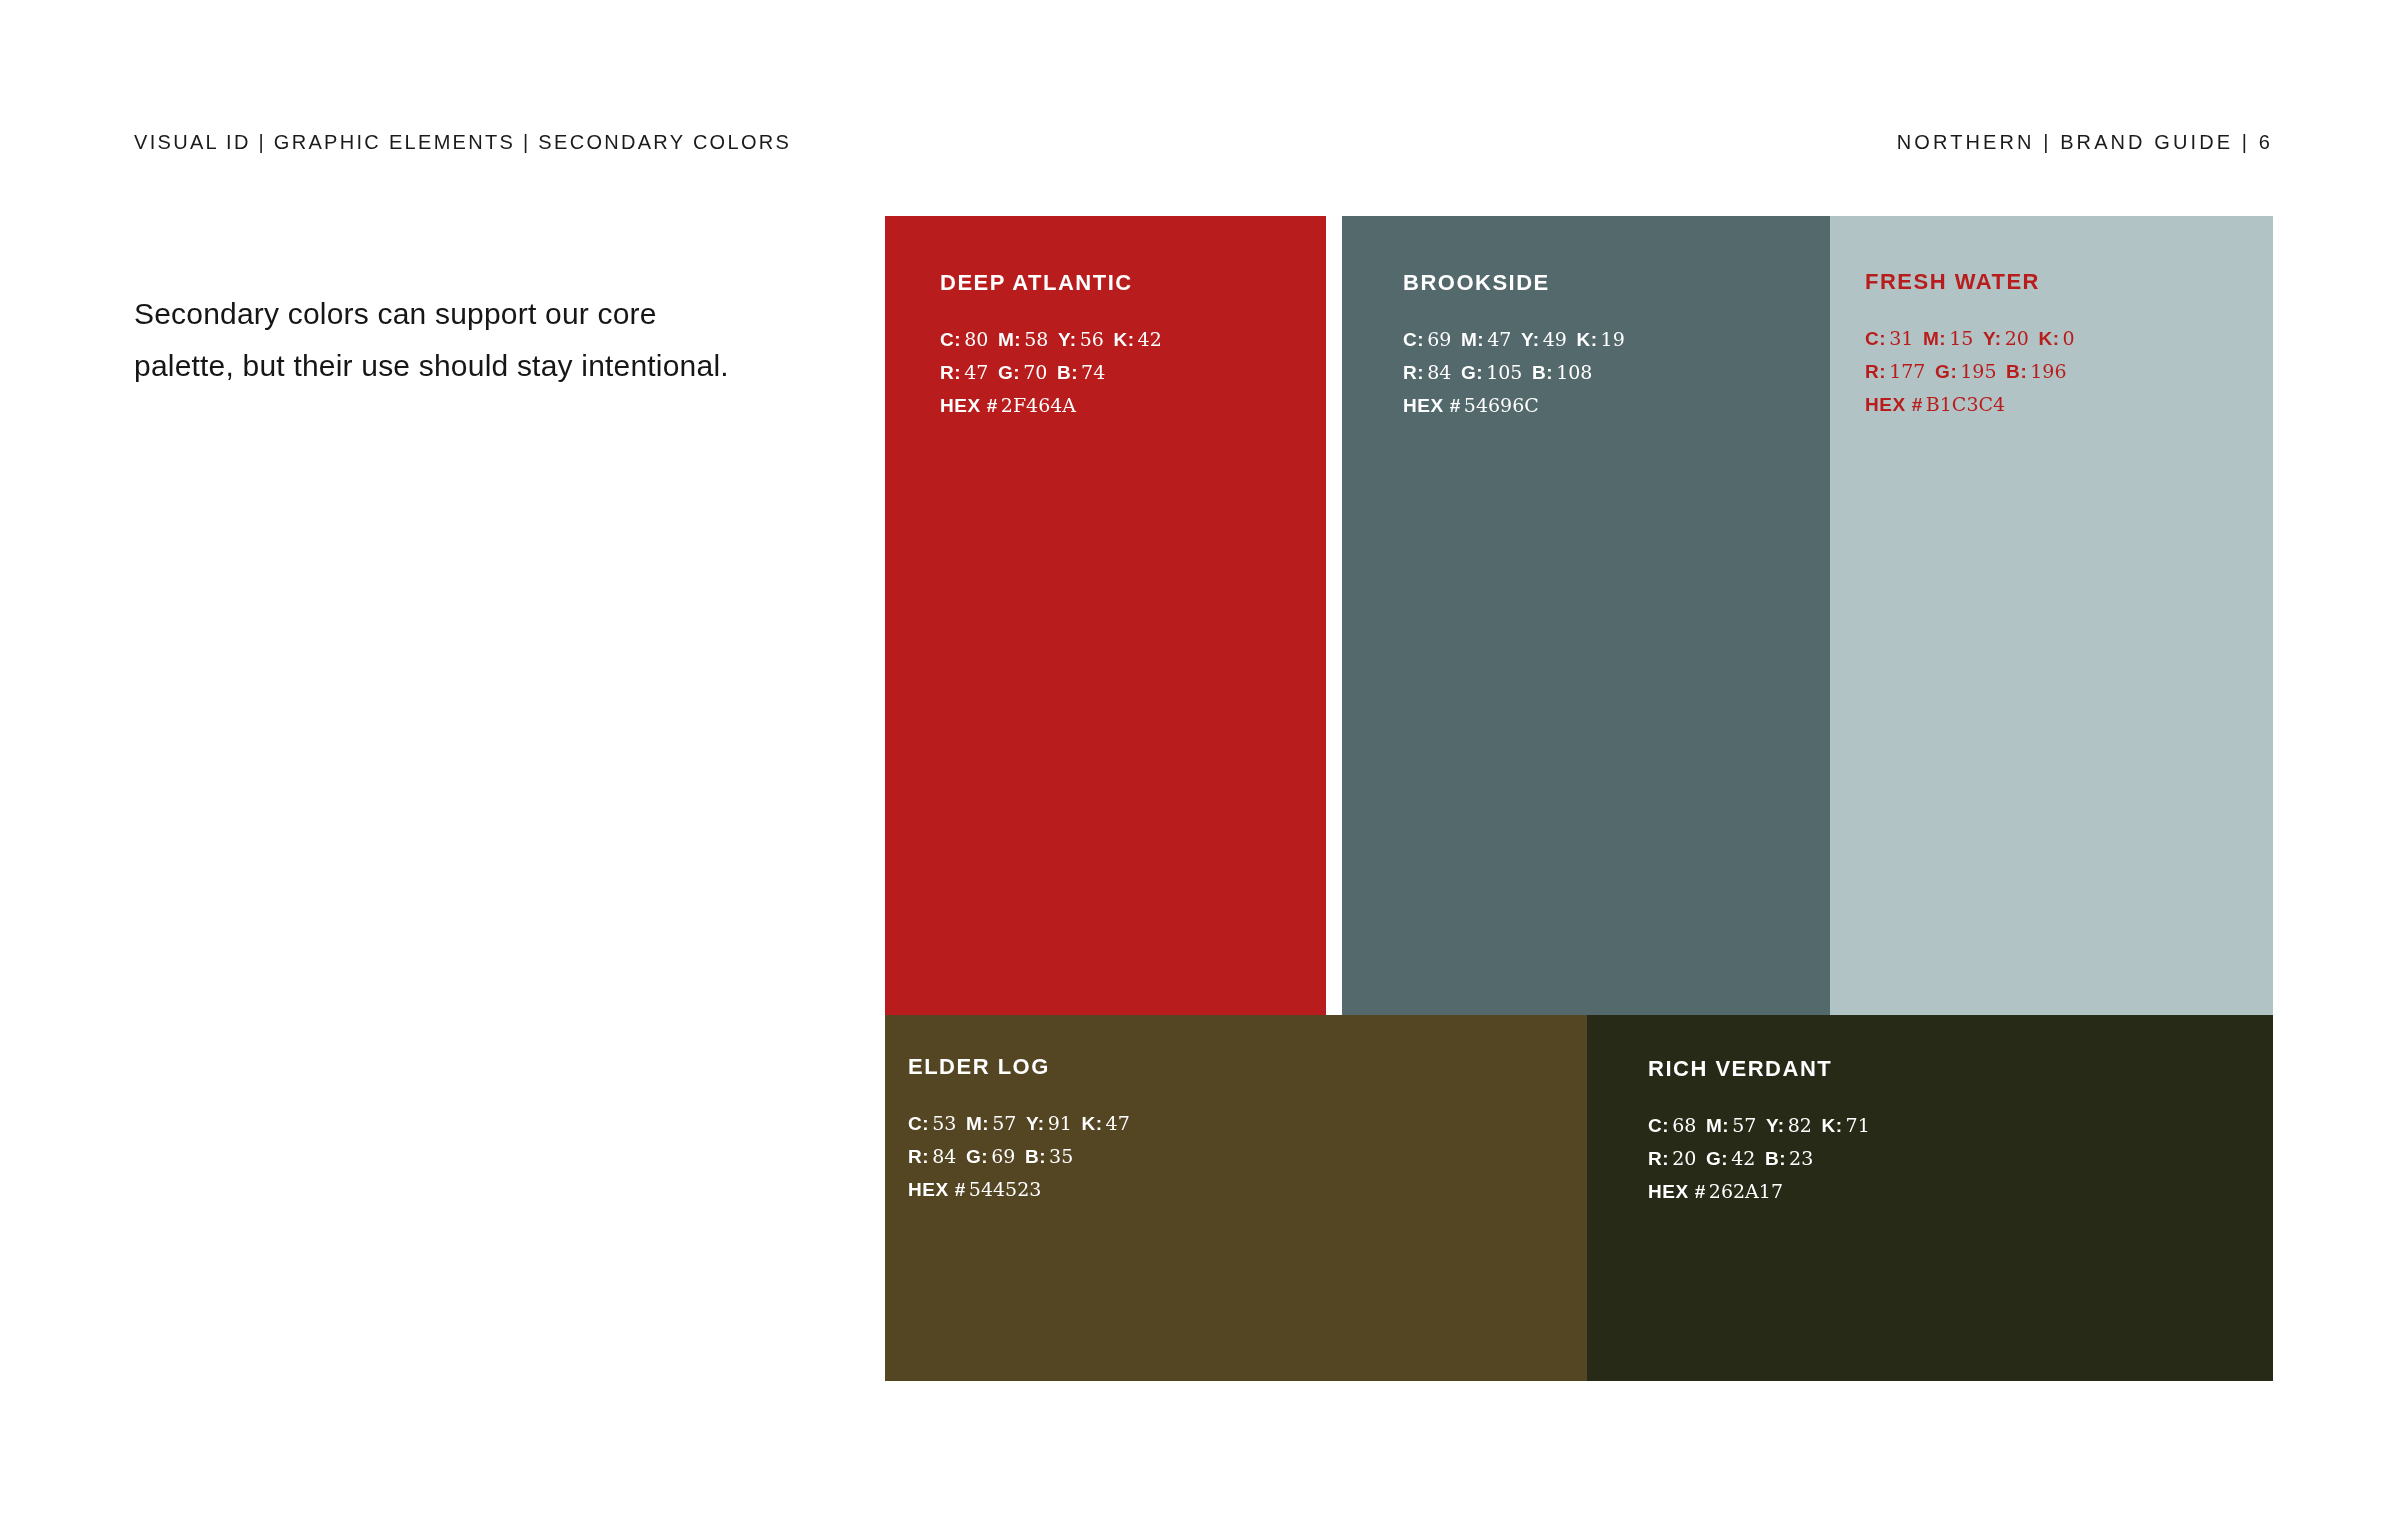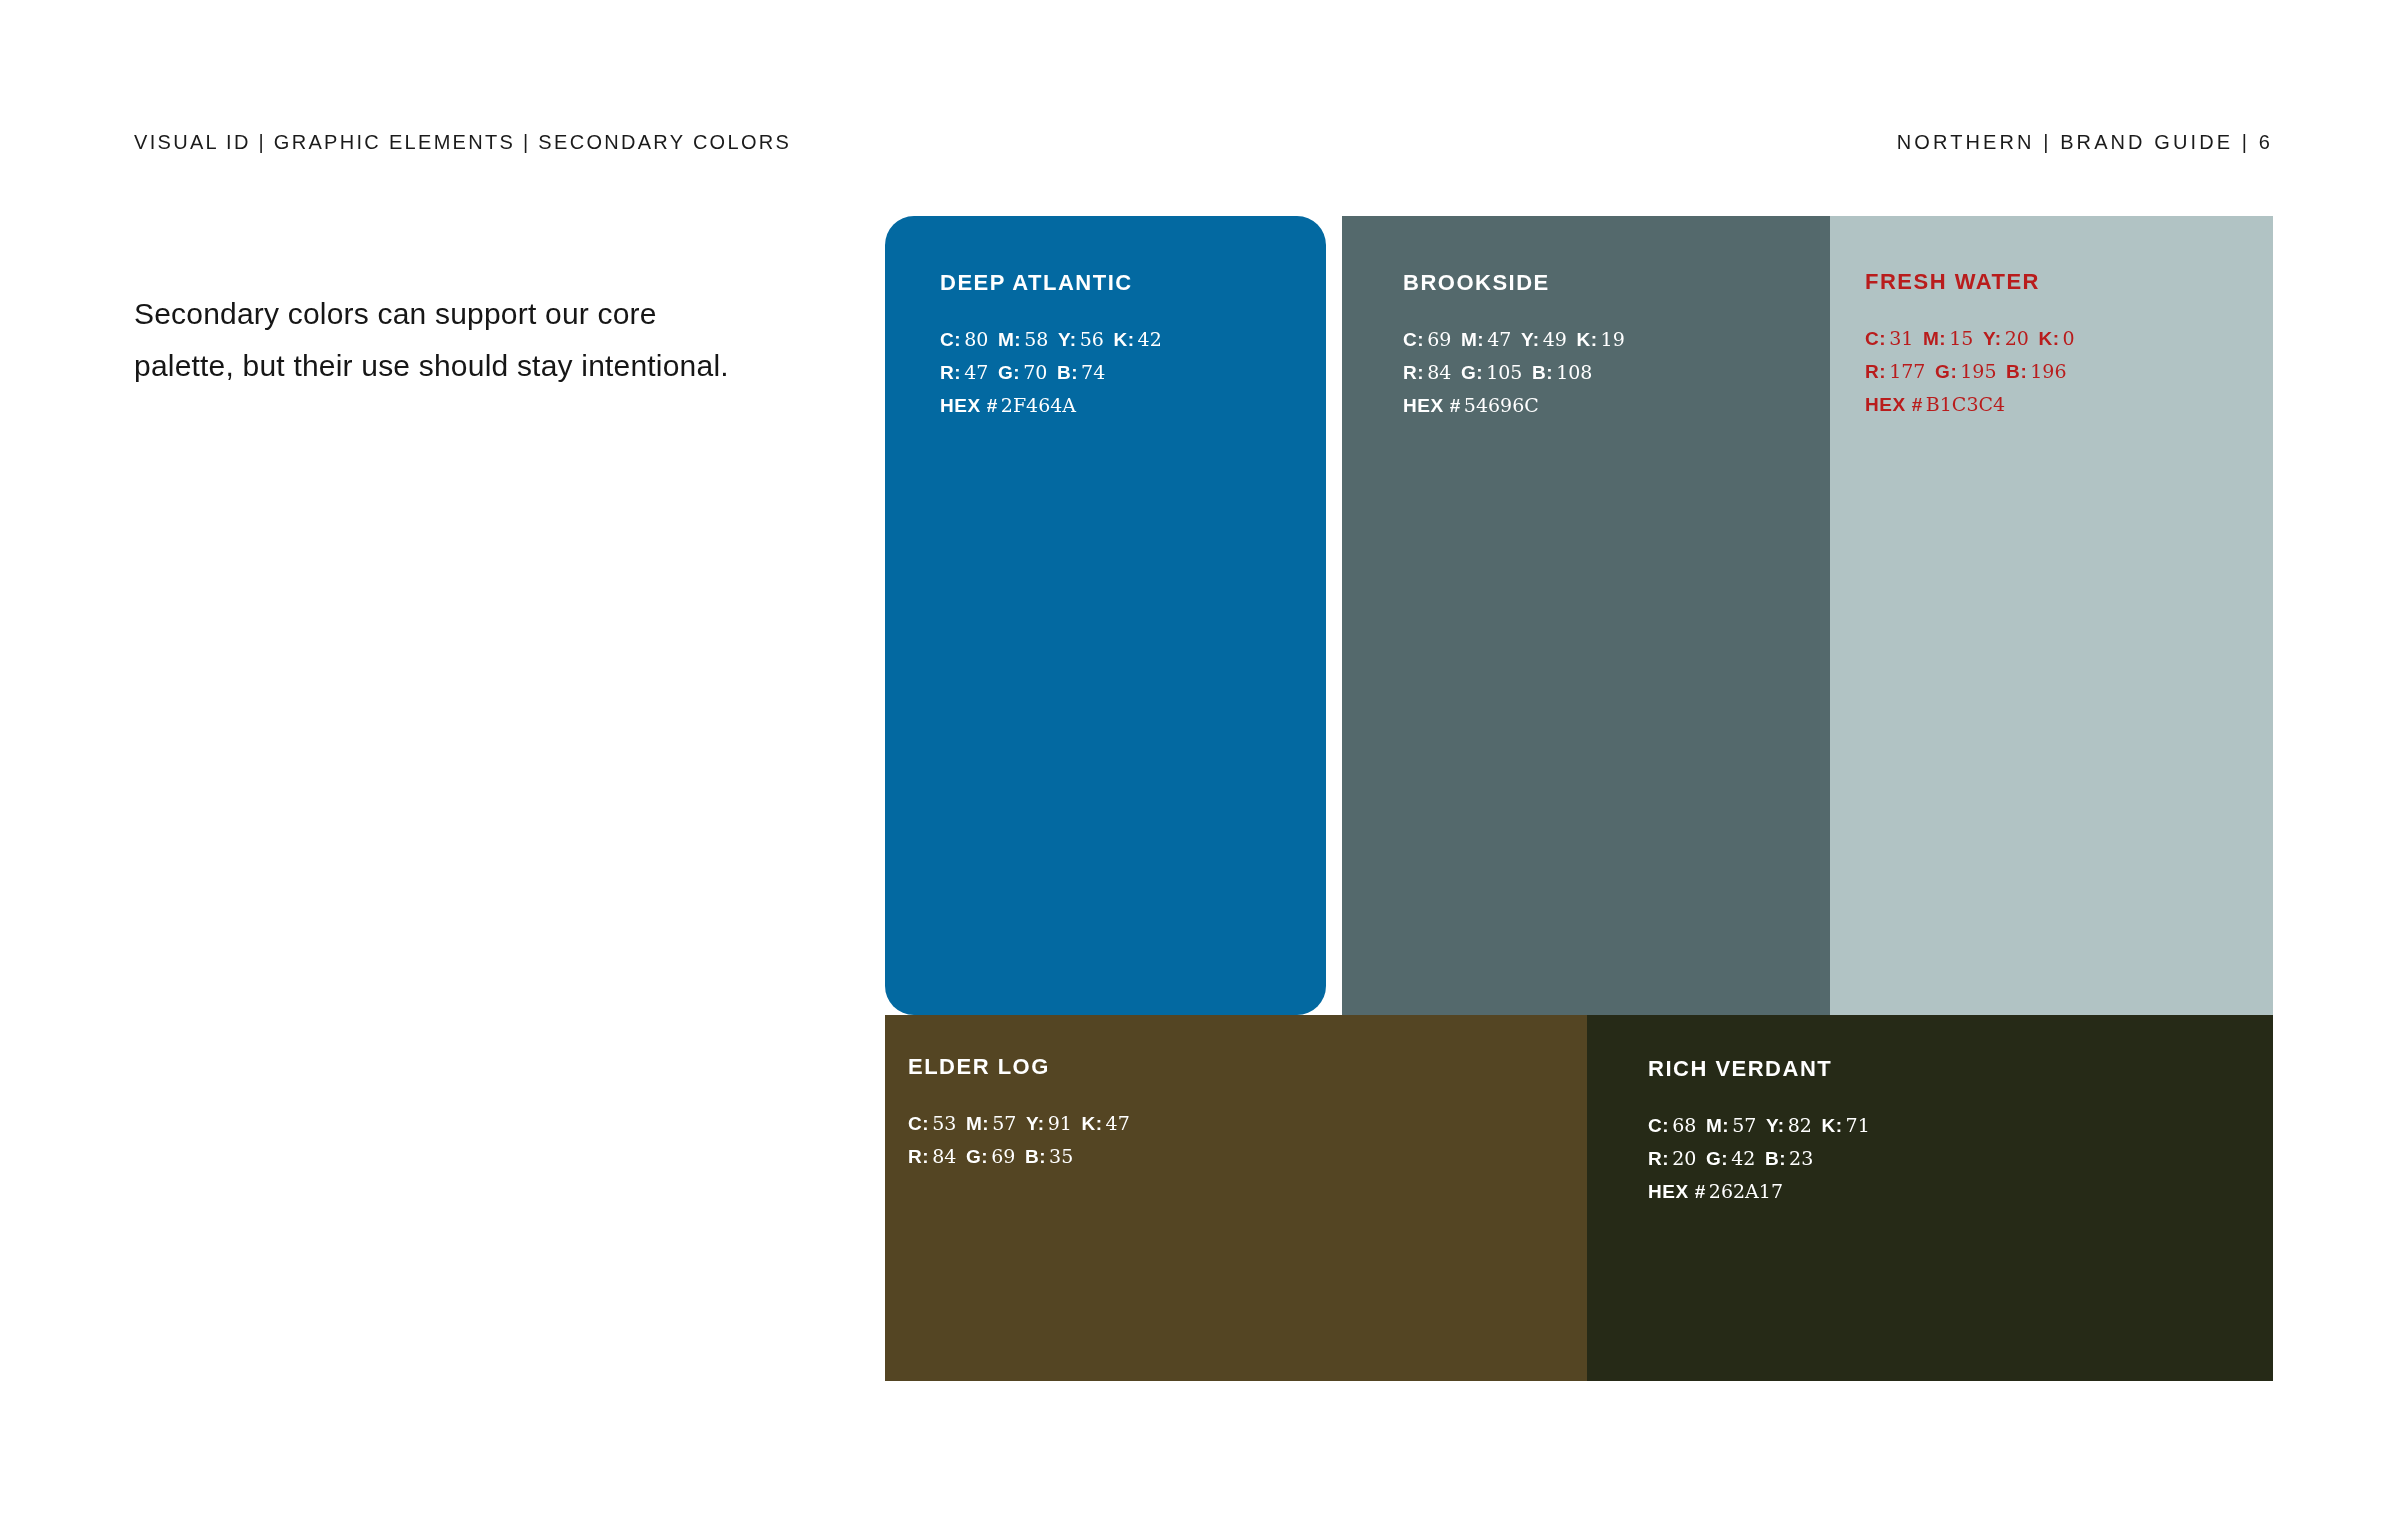--- a/index.html
+++ b/index.html
@@ -48,21 +48,21 @@
   <div class="h-left">VISUAL ID | GRAPHIC ELEMENTS | SECONDARY COLORS</div>
   <div class="h-right">NORTHERN | BRAND GUIDE | 6</div>
 
   <div class="copy">
     <div class="para">
       <div class="ln">Secondary colors can support our core</div>
       <div class="ln">palette, but their use should stay intentional.</div>
     </div>
   </div>
 
-  <section class="swatch sw0" style="background-color: #0369a1; border-radius: 29px;">
+  <section class="swatch sw0" style="background-color: #b91c1c;">
     <div class="sw-inner" style="color: rgb(255, 255, 255);">
       <h2 class="sw-title">DEEP ATLANTIC</h2>
       <div class="sw-specs">
         <div class="spec"><span class="lb">C:</span><span class="vl">80</span><span class="lb">M:</span><span class="vl">58</span><span class="lb">Y:</span><span class="vl">56</span><span class="lb">K:</span><span class="vl">42</span></div>
         <div class="spec"><span class="lb">R:</span><span class="vl">47</span><span class="lb">G:</span><span class="vl">70</span><span class="lb">B:</span><span class="vl">74</span></div>
         <div class="spec"><span class="lb">HEX #</span><span class="vl">2F464A</span></div>
       </div>
     </div>
   </section>
 
@@ -87,20 +87,21 @@
       </div>
     </div>
   </section>
 
   <section class="swatch sw3" style="background-color: rgb(84, 69, 35);">
     <div class="sw-inner" style="color: rgb(255, 255, 255);">
       <h2 class="sw-title">ELDER LOG</h2>
       <div class="sw-specs">
         <div class="spec"><span class="lb">C:</span><span class="vl">53</span><span class="lb">M:</span><span class="vl">57</span><span class="lb">Y:</span><span class="vl">91</span><span class="lb">K:</span><span class="vl">47</span></div>
         <div class="spec"><span class="lb">R:</span><span class="vl">84</span><span class="lb">G:</span><span class="vl">69</span><span class="lb">B:</span><span class="vl">35</span></div>
+        <div class="spec"><span class="lb">HEX #</span><span class="vl">544523</span></div>
       </div>
     </div>
   </section>
 
   <section class="swatch sw4" style="background-color: rgb(38, 42, 23);">
     <div class="sw-inner" style="color: rgb(255, 255, 255);">
       <h2 class="sw-title">RICH VERDANT</h2>
       <div class="sw-specs">
         <div class="spec"><span class="lb">C:</span><span class="vl">68</span><span class="lb">M:</span><span class="vl">57</span><span class="lb">Y:</span><span class="vl">82</span><span class="lb">K:</span><span class="vl">71</span></div>
         <div class="spec"><span class="lb">R:</span><span class="vl">20</span><span class="lb">G:</span><span class="vl">42</span><span class="lb">B:</span><span class="vl">23</span></div>

